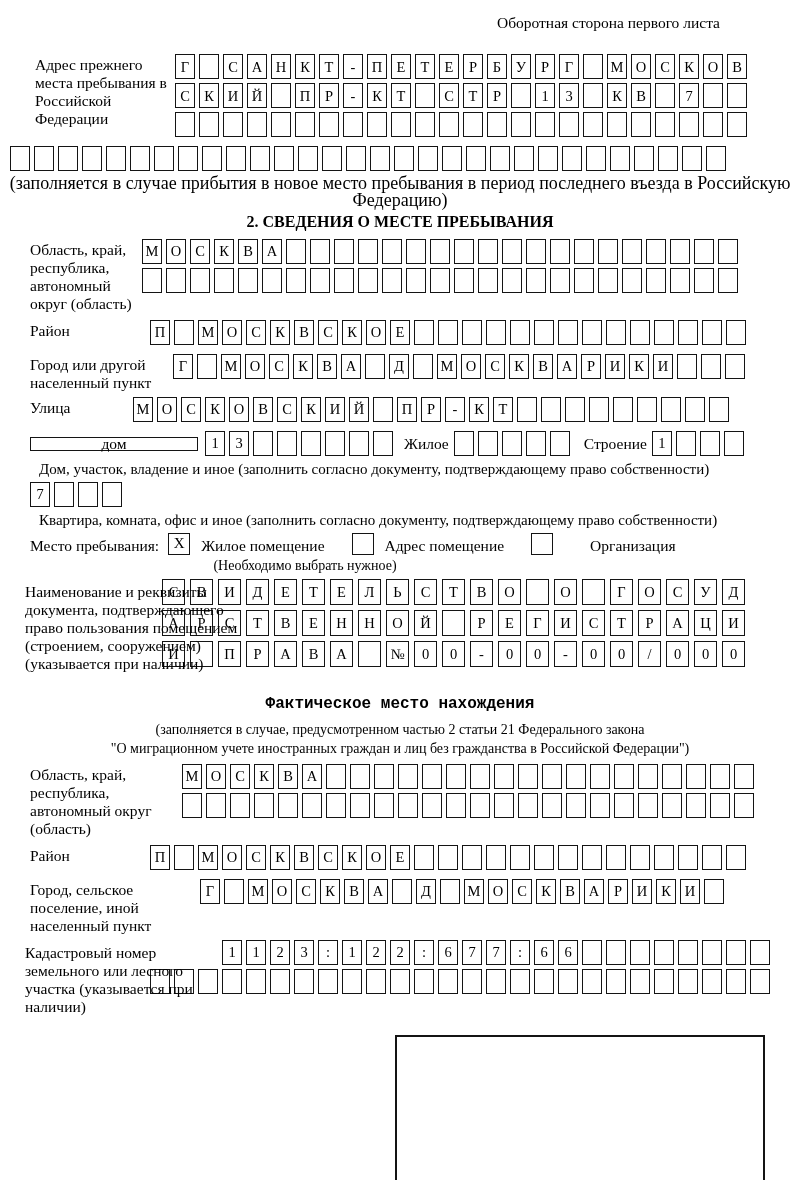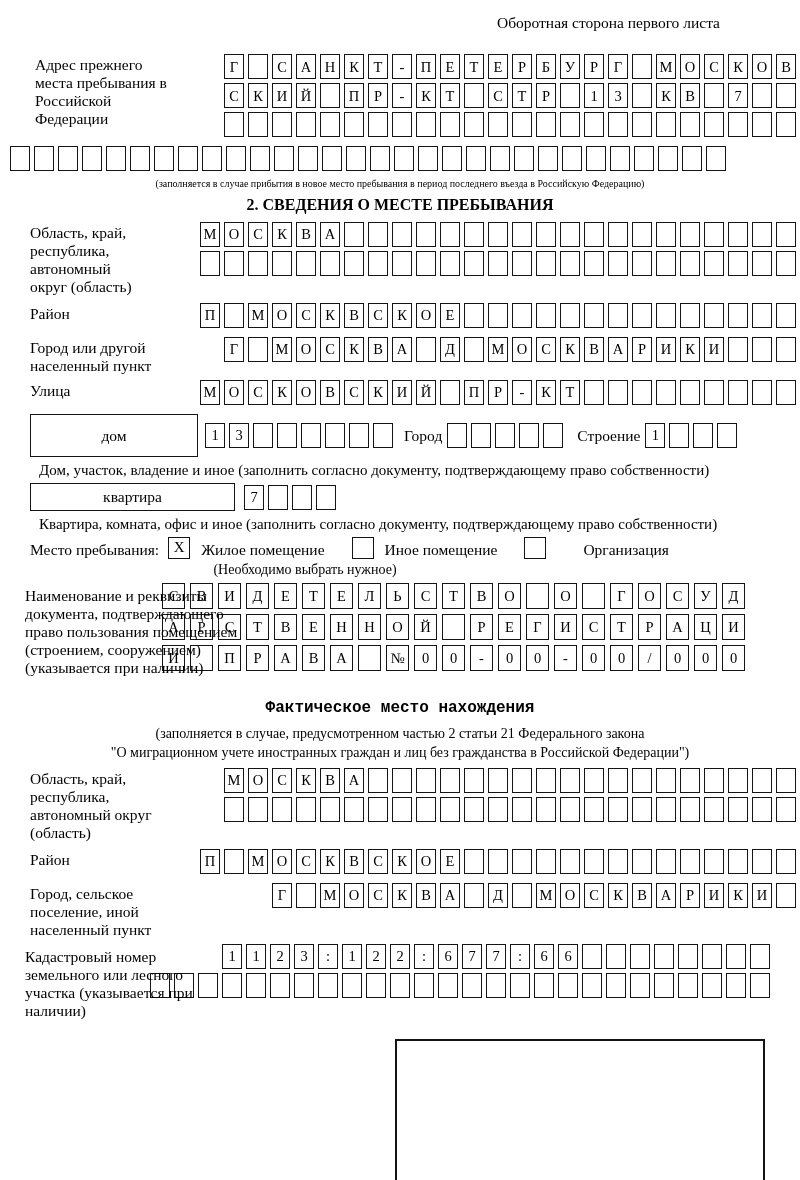--- a/index.html
+++ b/index.html
@@ -17,35 +17,35 @@
   
   .cellrow { display: flex; margin-bottom: 4px; }
   .cell {
     flex: 0 0 auto; width: 20px; height: 25px;
     border: 1.6px solid #141414; margin-right: 4px;
     display: flex; align-items: center; justify-content: center;
     font-size: 14.5px; line-height: 1;
   }
   .doc-cells .cell { width: 23px; margin-right: 5px; height: 26px; }
 
-  .field { display: flex; align-items: flex-start; margin-bottom: 5px; justify-content: space-between; }
+  .field { display: flex; align-items: flex-start; margin-bottom: 5px; }
   .field .flabel { flex: 0 0 auto; line-height: 18px; padding-top: 2px; }
   .rows { flex: 0 0 auto; }
 
   .ml35 { margin-left: 35px; }
-  .note { font-size: 10px; line-height: 17px; }
+  .note { font-size: 18px; line-height: 17px; }
   .note-left { margin-left: 39px; margin-bottom: 4px; font-size: 15px; line-height: 18px; }
   .center { text-align: center; }
 
   .section-title { text-align: center; font-weight: bold; font-size: 16px; margin: 4px 0 7px 0; }
 
   
   .inline-row { display: flex; align-items: center; margin-left: 30px; margin-bottom: 4px; }
   .wide-box {
-    border: 1.6px solid #141414; height: 43px;
+    border: 1.6px solid #141414; height: 14px;
     display: flex; align-items: center; justify-content: center;
     font-size: 15.5px;
   }
   .box-house { width: 168px; margin-right: 7px; }
   .box-apt   { width: 205px; height: 28px; margin-right: 9px; }
   .inline-label { margin: 0 5px 0 7px; white-space: nowrap; }
 
   
   .stay-row { display: flex; align-items: flex-end; margin-left: 30px; margin-bottom: 2px; }
   .checkbox {
@@ -359,56 +359,55 @@
     <div class="cellrow" style="margin-bottom:0;">
         <span class="cell">1</span>
         <span class="cell">3</span>
         <span class="cell"></span>
         <span class="cell"></span>
         <span class="cell"></span>
         <span class="cell"></span>
         <span class="cell"></span>
         <span class="cell"></span>
       </div>
-    <span class="inline-label">Город</span>
+    <span class="inline-label">Жилое</span>
     <div class="cellrow" style="margin-bottom:0;">
         <span class="cell"></span>
         <span class="cell"></span>
         <span class="cell"></span>
         <span class="cell"></span>
         <span class="cell"></span>
       </div>
     <span class="inline-label" style="margin-left:10px;">Строение</span>
     <div class="cellrow" style="margin-bottom:0;">
         <span class="cell">1</span>
         <span class="cell"></span>
         <span class="cell"></span>
         <span class="cell"></span>
       </div>
   </div>
   <div class="note-left">Дом, участок, владение и иное (заполнить согласно документу, подтверждающему право собственности)</div>
 
   <div class="inline-row">
-    <div class="wide-box box-apt">квартира</div>
     <div class="cellrow" style="margin-bottom:0;">
         <span class="cell">7</span>
         <span class="cell"></span>
         <span class="cell"></span>
         <span class="cell"></span>
       </div>
   </div>
   <div class="note-left">Квартира, комната, офис и иное (заполнить согласно документу, подтверждающему право собственности)</div>
 
   <div class="stay-row">
     <span>Место пребывания:</span>
     <span class="checkbox">X</span>
     <span class="opt-label">Жилое помещение</span>
     <span class="gap18"></span>
     <span class="checkbox"></span>
-    <span class="opt-label">Иное помещение</span>
+    <span class="opt-label">Адрес помещение</span>
     <span class="gap18"></span>
     <span class="checkbox"></span>
     <span class="gap26"></span>
     <span class="opt-label">Организация</span>
   </div>
   <div class="note" style="margin-left:185px; width:240px; text-align:center; margin-bottom:5px; font-size:14px;">(Необходимо выбрать нужное)</div>
 
   <div class="abs-label-block doc-block">
     <div class="abs-label" style="width:235px;">Наименование и реквизиты документа, подтверждающего право пользования помещением (строением, сооружением) (указывается при наличии)</div>
     <div class="doc-cells">

